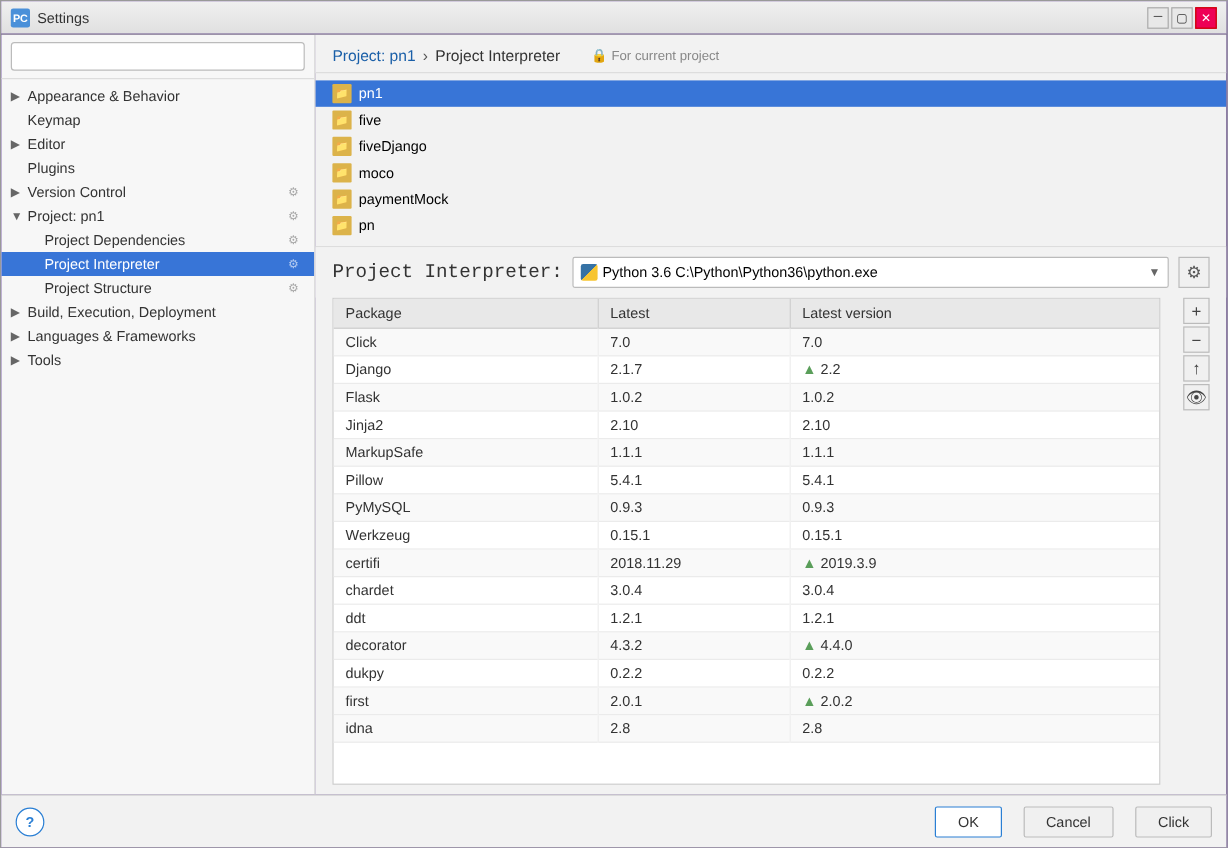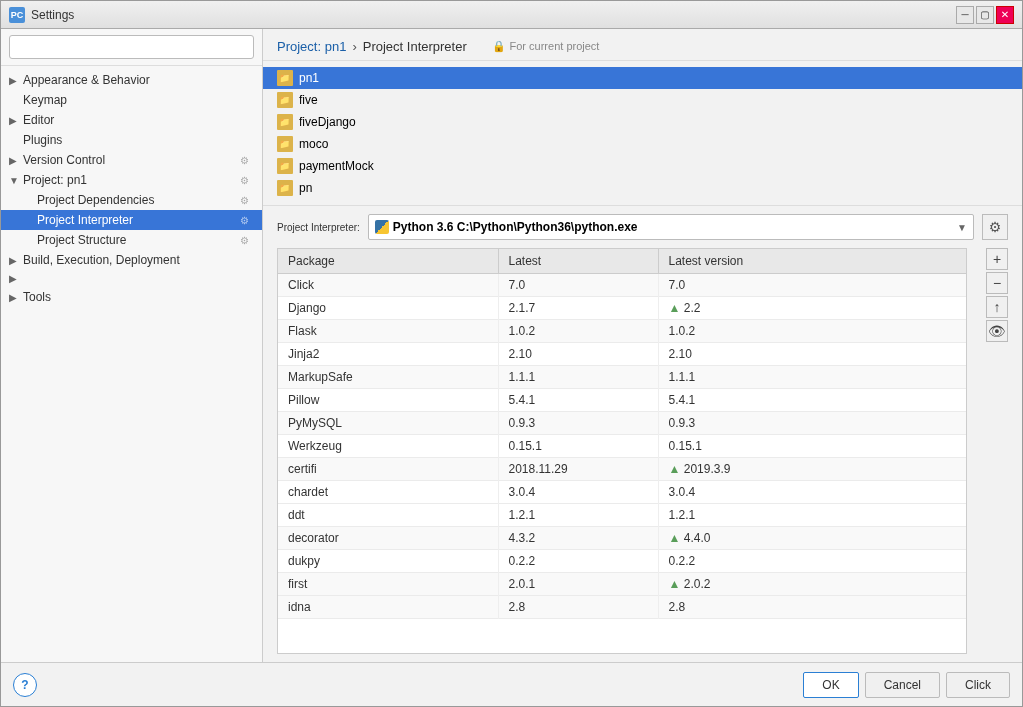--- a/index.html
+++ b/index.html
@@ -152,34 +152,33 @@
       font-size: 11px;
     }
 
     .interpreter-row {
       display: flex;
       align-items: center;
       padding: 8px 14px;
       gap: 8px;
       background: #f2f2f2;
     }
-    .interpreter-label { font-size: 10px; color: #333; white-space: nowrap; }
+    .interpreter-label { font-size: 16px; color: #333; white-space: nowrap; font-family: Liberation Mono, monospace; }
     .interpreter-select {
       flex: 1;
       height: 26px;
       border: 1px solid #bbb;
       background: white;
       padding: 0 6px;
       font-size: 12px;
       display: flex;
       align-items: center;
       gap: 6px;
       cursor: pointer;
       position: relative;
-      font-weight: bold;
     }
     .interpreter-select-inner {
       flex: 1;
       display: flex;
       align-items: center;
       gap: 4px;
     }
     .python-icon {
       width: 14px; height: 14px;
       background: linear-gradient(135deg, #3572A5 50%, #f7c531 50%);
@@ -292,21 +291,21 @@
     .bottom-bar {
       height: 44px;
       border-top: 1px solid #ccc;
       background: #f2f2f2;
       display: flex;
       align-items: center;
       padding: 0 12px;
       justify-content: space-between;
     }
     .bottom-left { display: flex; align-items: center; }
-    .bottom-right { display: flex; gap: 6px; }
+    .bottom-right { display: flex; gap: 18px; }
 
     .help-btn {
       width: 24px; height: 24px;
       border-radius: 50%;
       border: 1px solid #2a7fd4;
       background: white;
       color: #2a7fd4;
       font-size: 12px;
       font-weight: bold;
       display: flex; align-items: center; justify-content: center;
@@ -393,20 +392,21 @@
           <span class="arrow"></span>
           <span class="nav-label">Project Structure</span>
           <span style="width:14px; opacity:0.4; font-size:10px">⚙</span>
         </div>
         <div class="nav-item">
           <span class="arrow">▶</span>
           <span class="nav-label">Build, Execution, Deployment</span>
         </div>
         <div class="nav-item">
           <span class="arrow">▶</span>
+          <span class="nav-label">Languages &amp; Frameworks</span>
         </div>
         <div class="nav-item">
           <span class="arrow">▶</span>
           <span class="nav-label">Tools</span>
         </div>
       </div>
     </div>
 
     <div class="main-panel">
 

